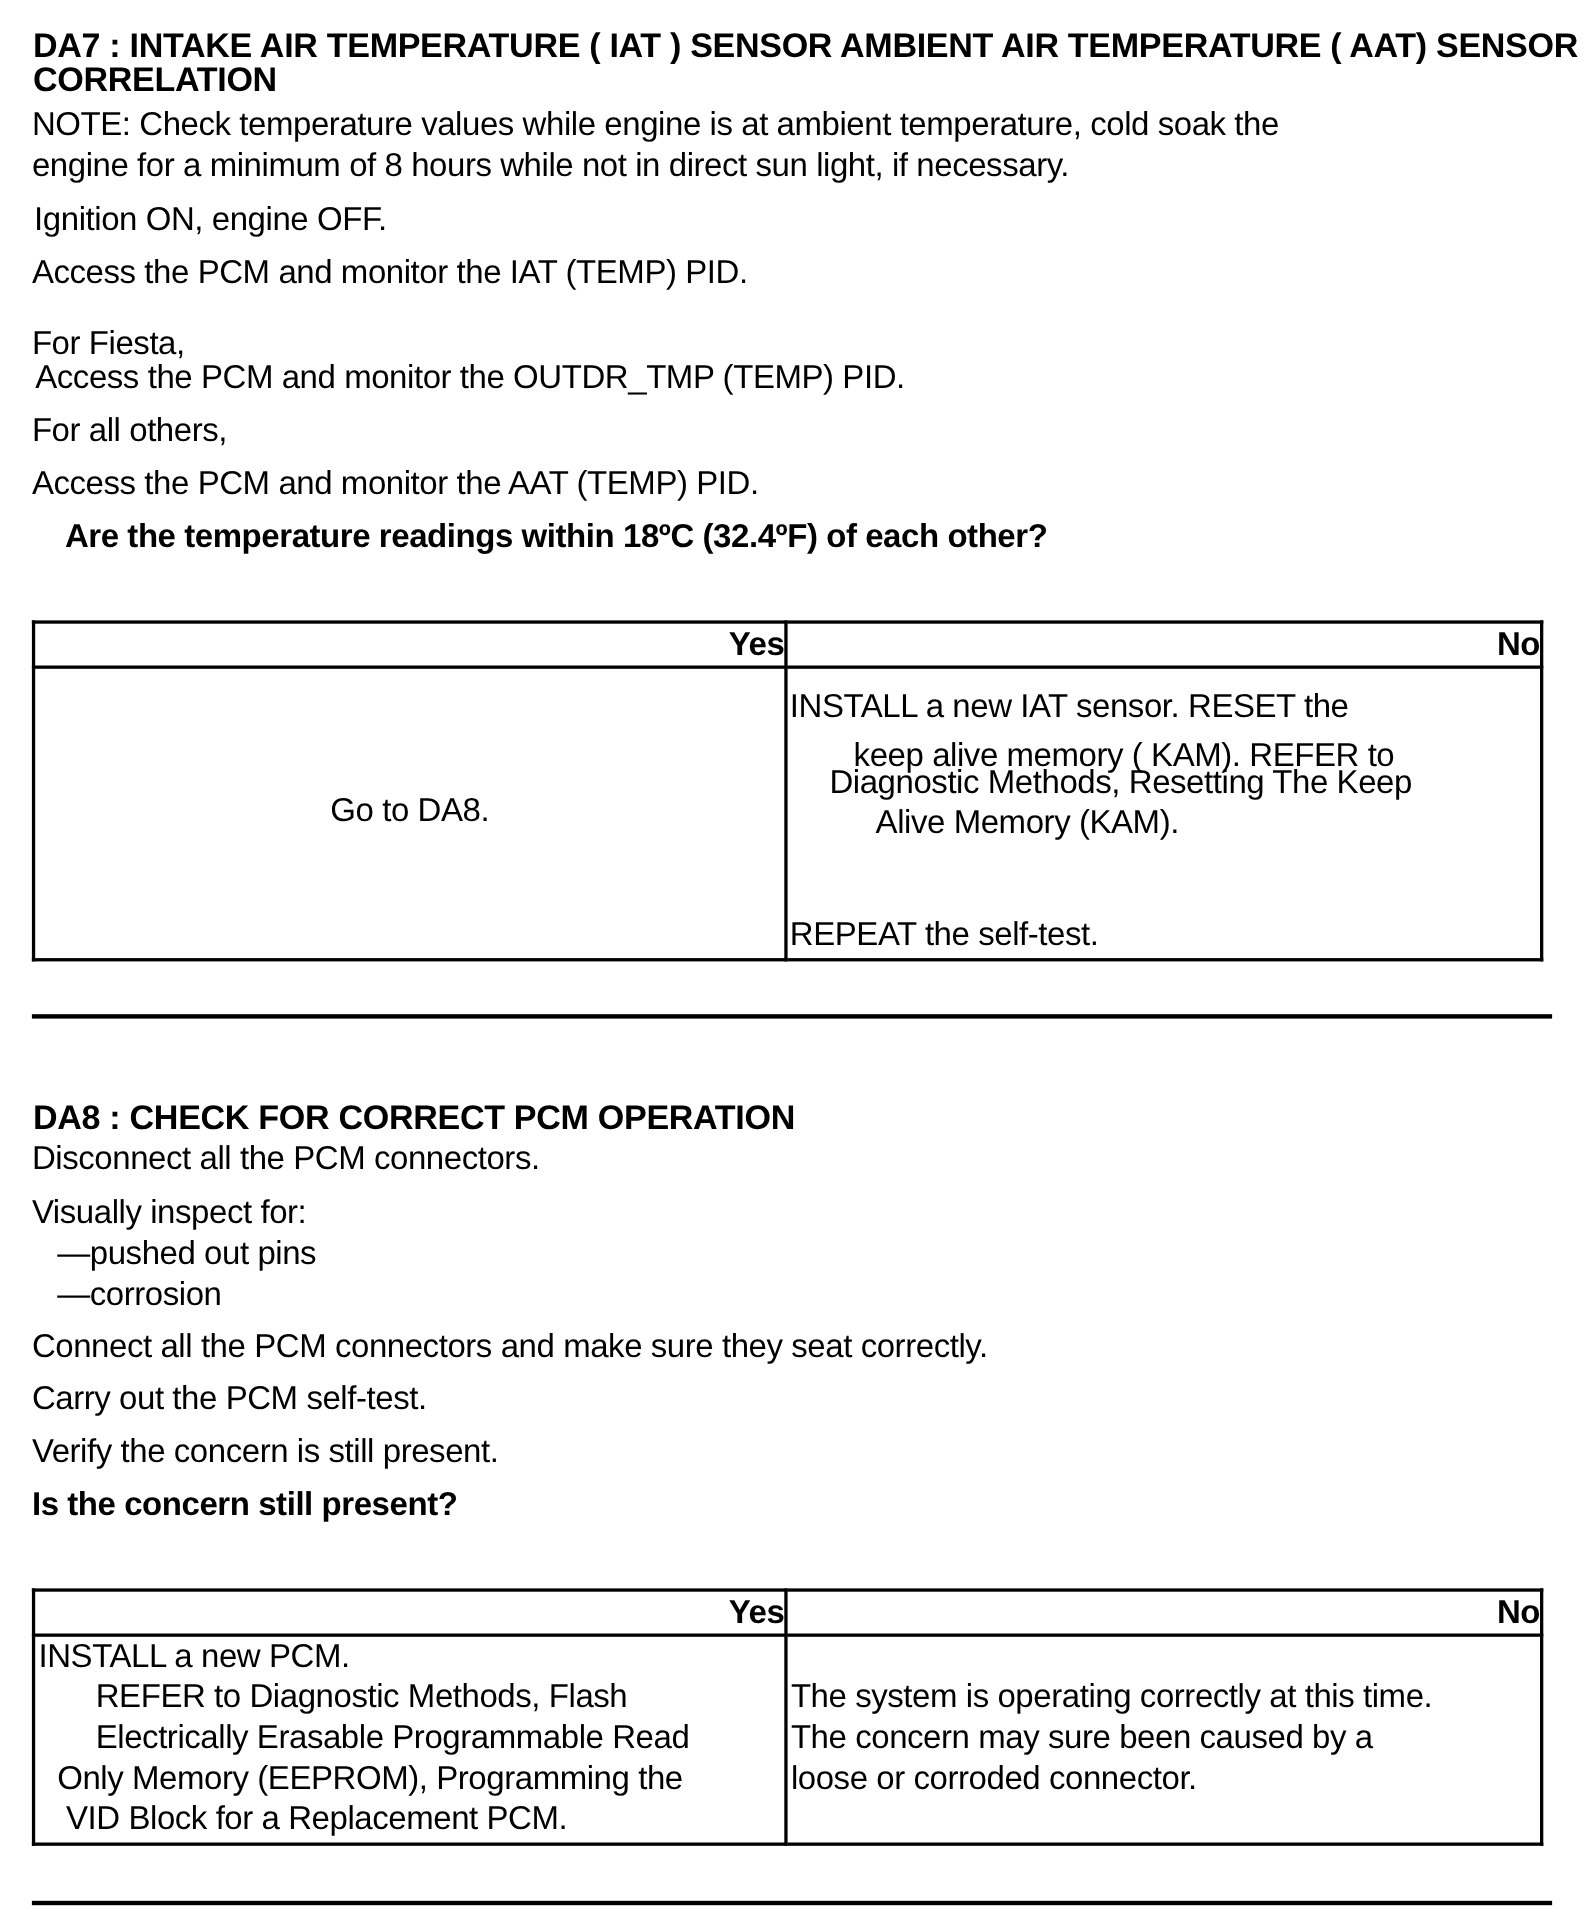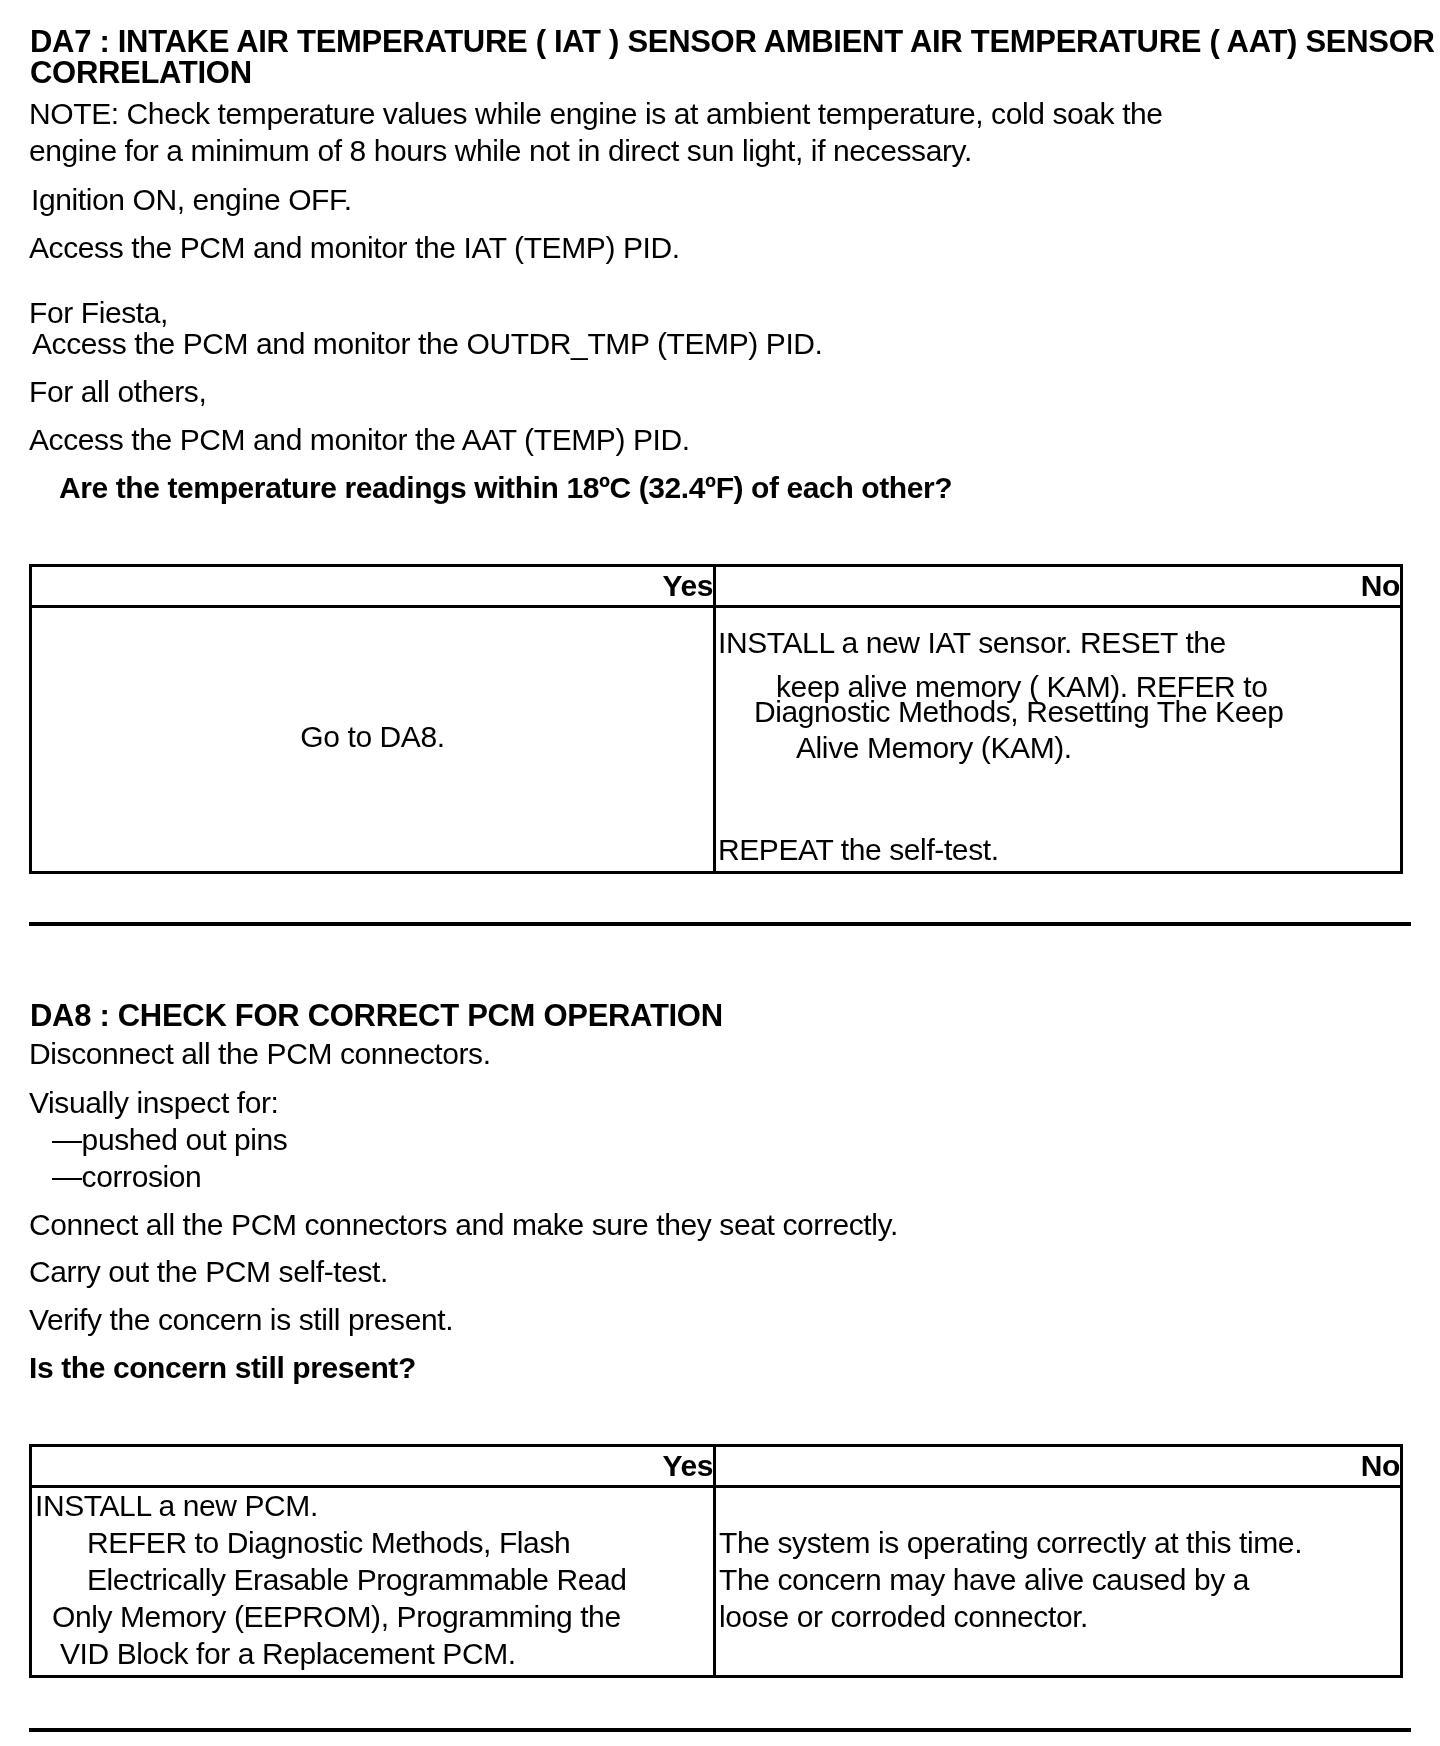--- a/index.html
+++ b/index.html
@@ -91,21 +91,21 @@
         <span class="ln" style="left:3px;top:1px;">INSTALL a new PCM.</span>
         <span class="ln" style="left:55px;top:38px;">REFER to  Diagnostic Methods,  Flash</span>
         <span class="ln" style="left:55px;top:75px;">Electrically Erasable Programmable Read</span>
         <span class="ln" style="left:20px;top:112px;">Only Memory (EEPROM), Programming the</span>
         <span class="ln" style="left:28px;top:149px;">VID Block for a  Replacement PCM.</span>
       </div>
     </td>
     <td>
       <div class="cell-inner">
         <span class="ln" style="left:3px;top:38px;">The system is operating correctly at this time.</span>
-        <span class="ln" style="left:3px;top:75px;">The concern may have alive caused by a</span>
+        <span class="ln" style="left:3px;top:75px;">The concern may sure been caused by a</span>
         <span class="ln" style="left:3px;top:112px;">loose or corroded connector.</span>
       </div>
     </td>
   </tr>
 </tbody>
   </table>
 
 <div class="rule" style="top:1728px;"></div>
 
 </body></html>

